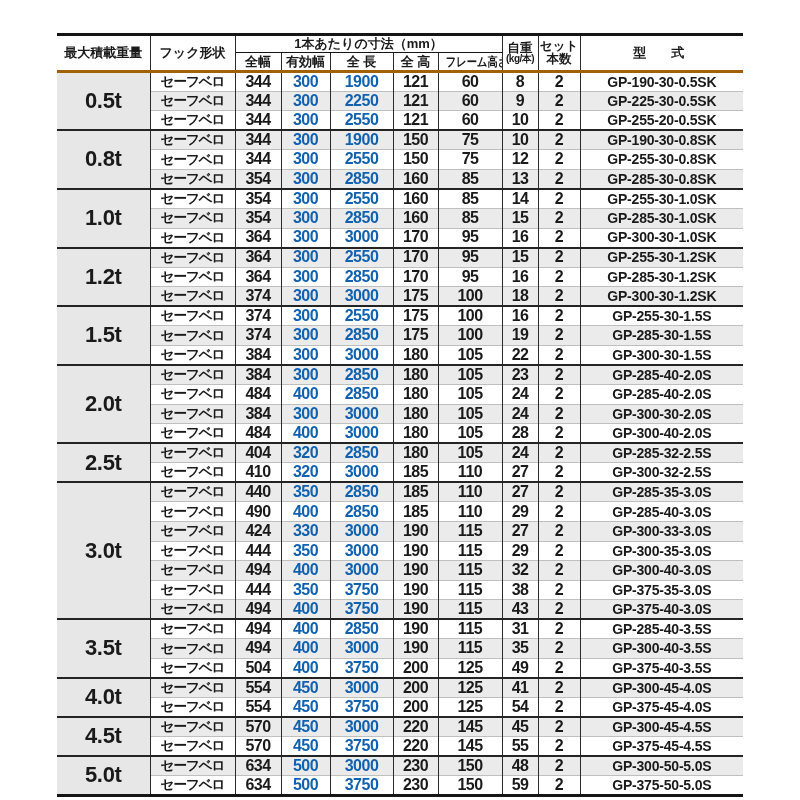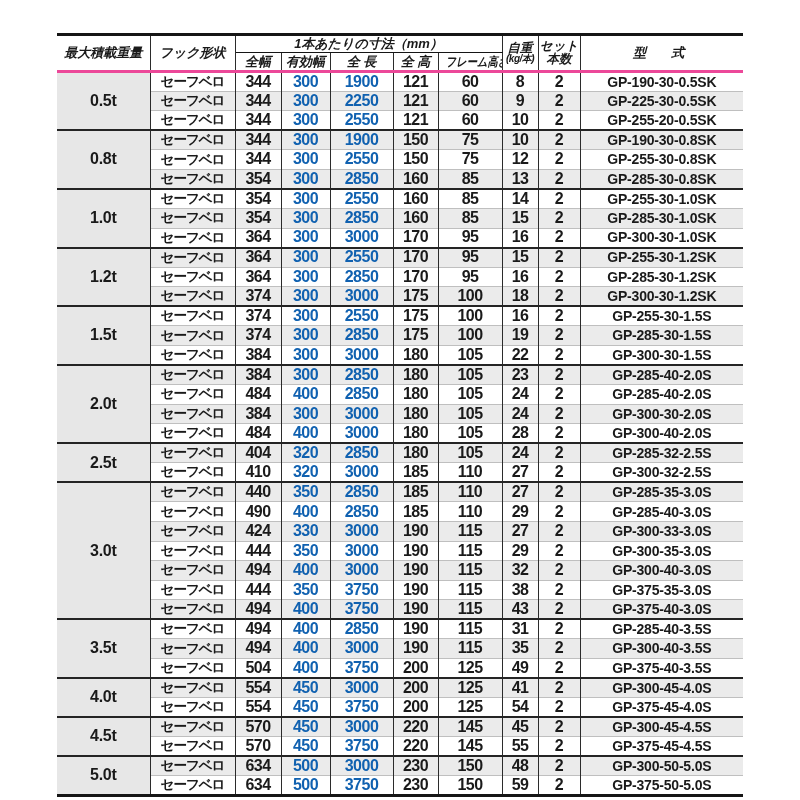--- a/index.html
+++ b/index.html
@@ -22,21 +22,21 @@
 
   table.spec-table {
     position: absolute; left: 57px; top: 33px;
     width: 686px; height: 764px;
     border-collapse: collapse; table-layout: fixed;
     border-top: 3px solid #151515;
     border-bottom: 3px solid #151515;
     background: #fff;
   }
 
-  thead { border-bottom: 3px solid #ec4899; font-style: italic; }
+  thead { border-bottom: 3px solid #a16207; }
   thead tr.h1 { height: 18px; }
   thead tr.h2 { height: 19px; }
 
   th, td {
     padding: 0; margin: 0;
     text-align: center; vertical-align: middle;
     line-height: 1.02;
     color: #1a1a1a;
     overflow: hidden; white-space: nowrap;
   }
@@ -49,21 +49,21 @@
   .hdr-sub-line { font-size: 10px; font-weight: bold; letter-spacing: -0.5px; }
   .hdr-line { font-size: 12.5px; font-weight: bold; }
 
   tbody td { font-weight: bold; }
   tbody tr { height: 19.56px; }
   tbody tr + tr td { border-top: 1px solid #bfbfbf; }
   tbody tr.group-first td { border-top: 2px solid #242424; }
   tbody tr.alt td { background: var(--alt-bg, #ebebeb); }
 
   td.load-cell {
-    font-size: 16px; letter-spacing: -0.3px;
+    font-size: 22px; letter-spacing: -0.3px;
   }
   tbody tr td.load-cell { background: var(--load-bg, #e7e7e7); }
   td.hook-cell { font-size: 13.5px; letter-spacing: -1px; }
   td.num-cell { font-size: 16px; letter-spacing: -0.5px; }
   td.blue { color: var(--accent-blue, #1061b0); }
   td.model-cell { font-size: 14px; letter-spacing: -0.2px; margin-top: 32px; }
 </style>
 </head>
 <body>
 

